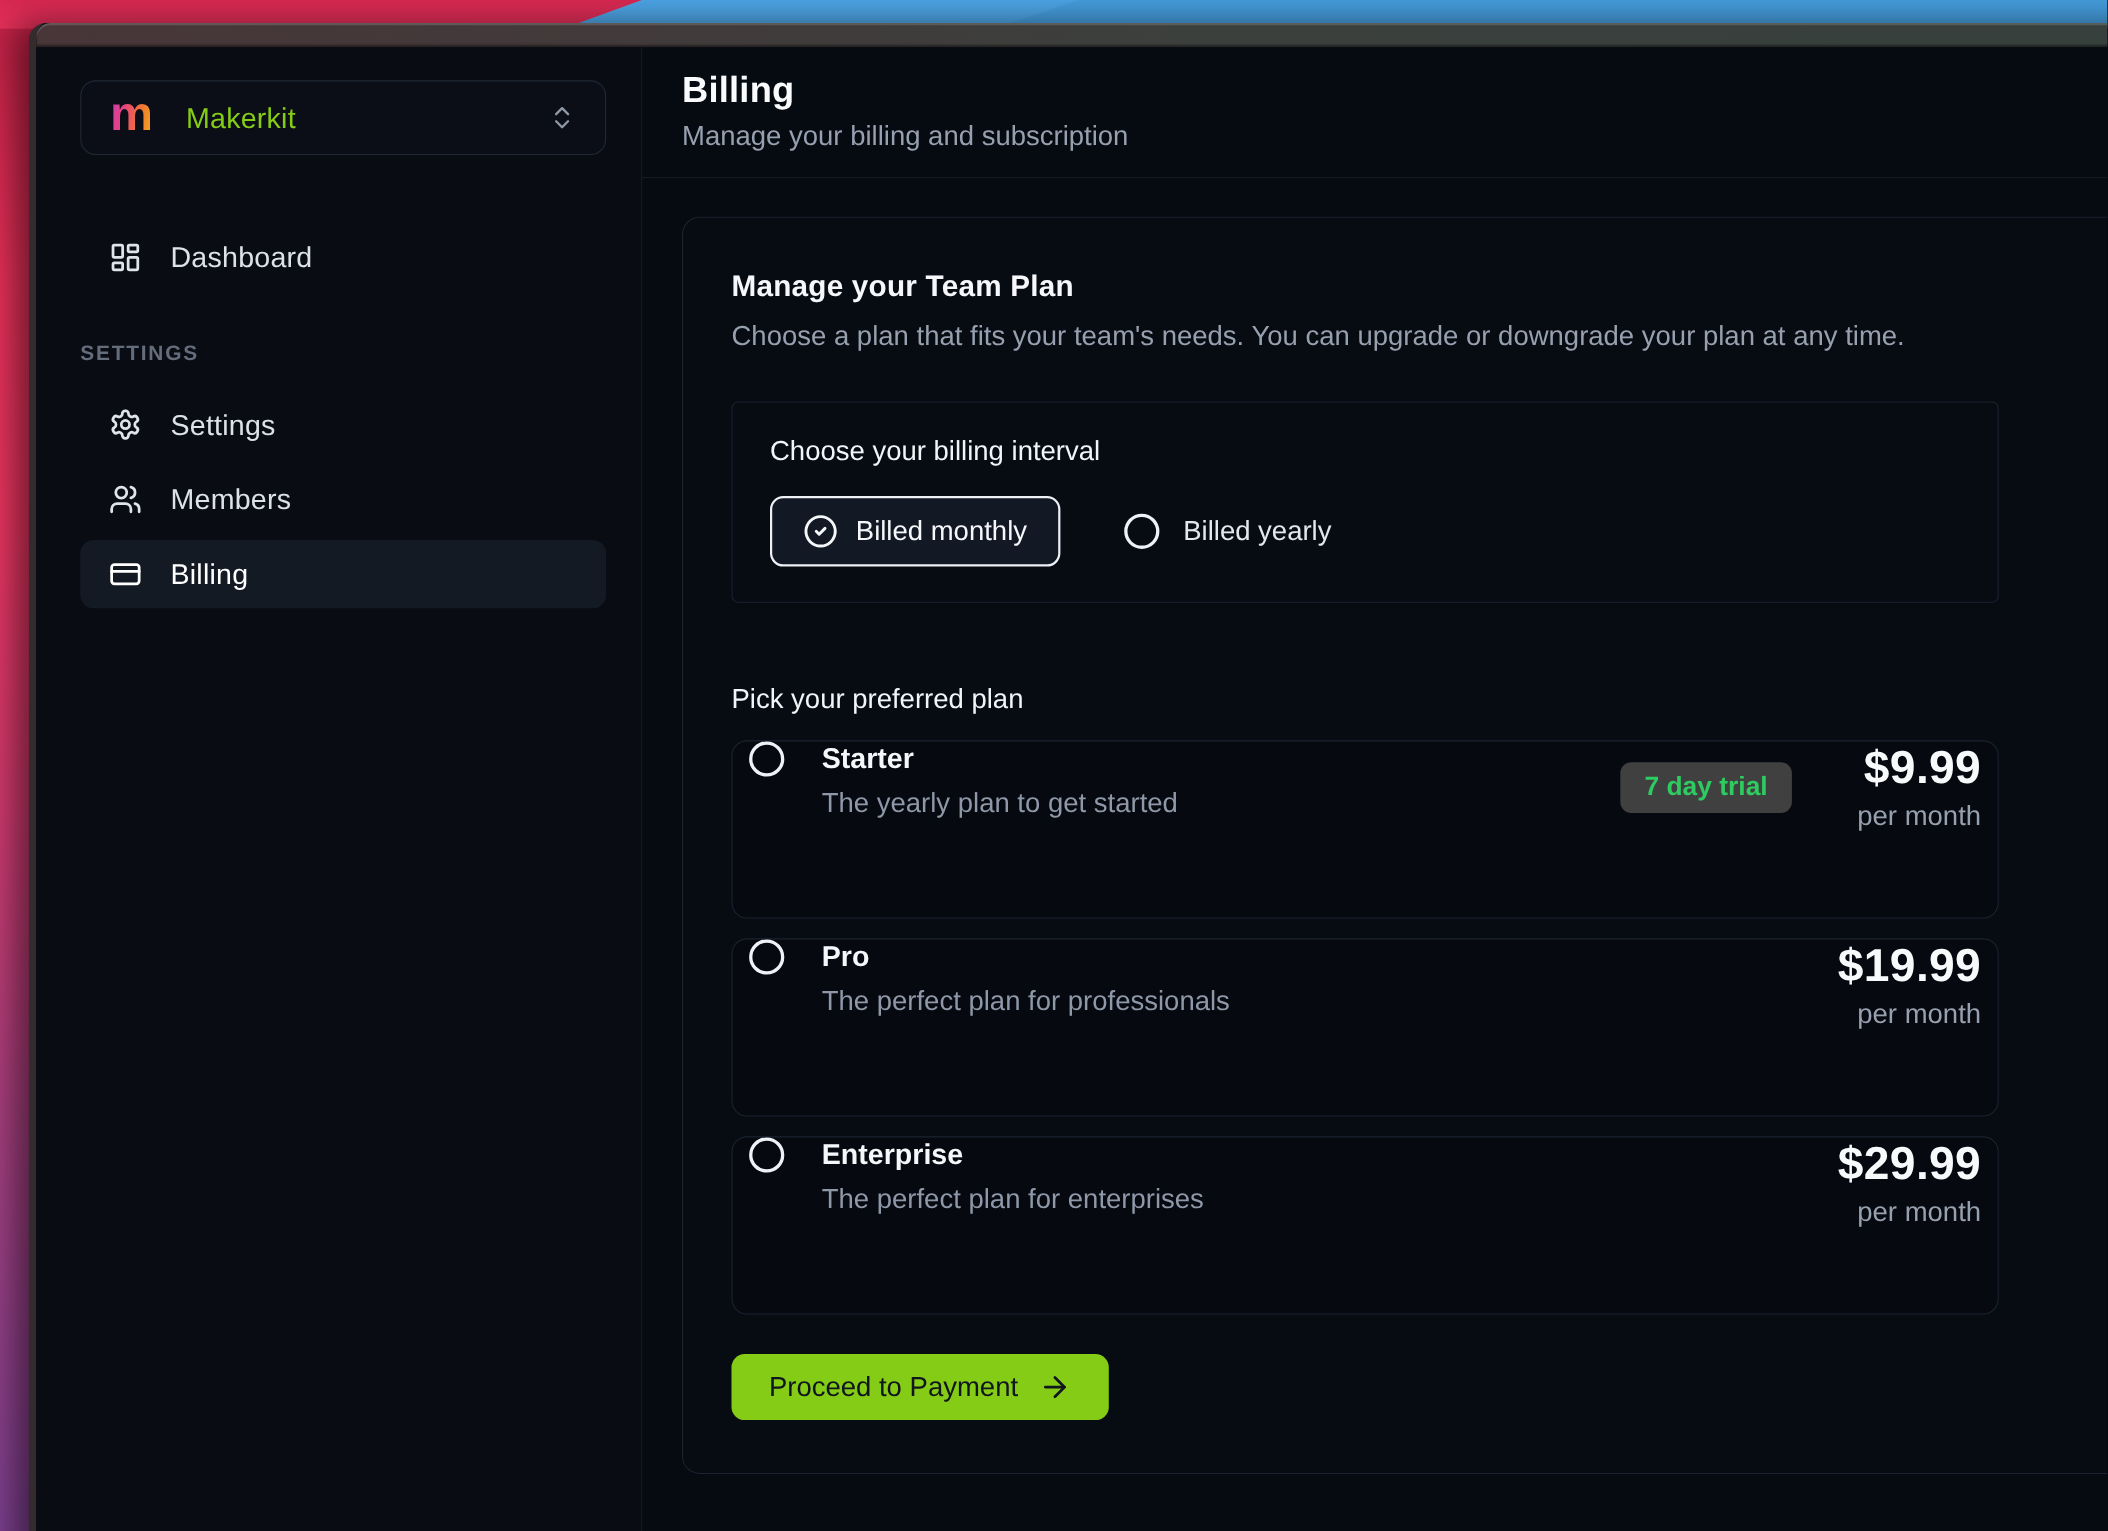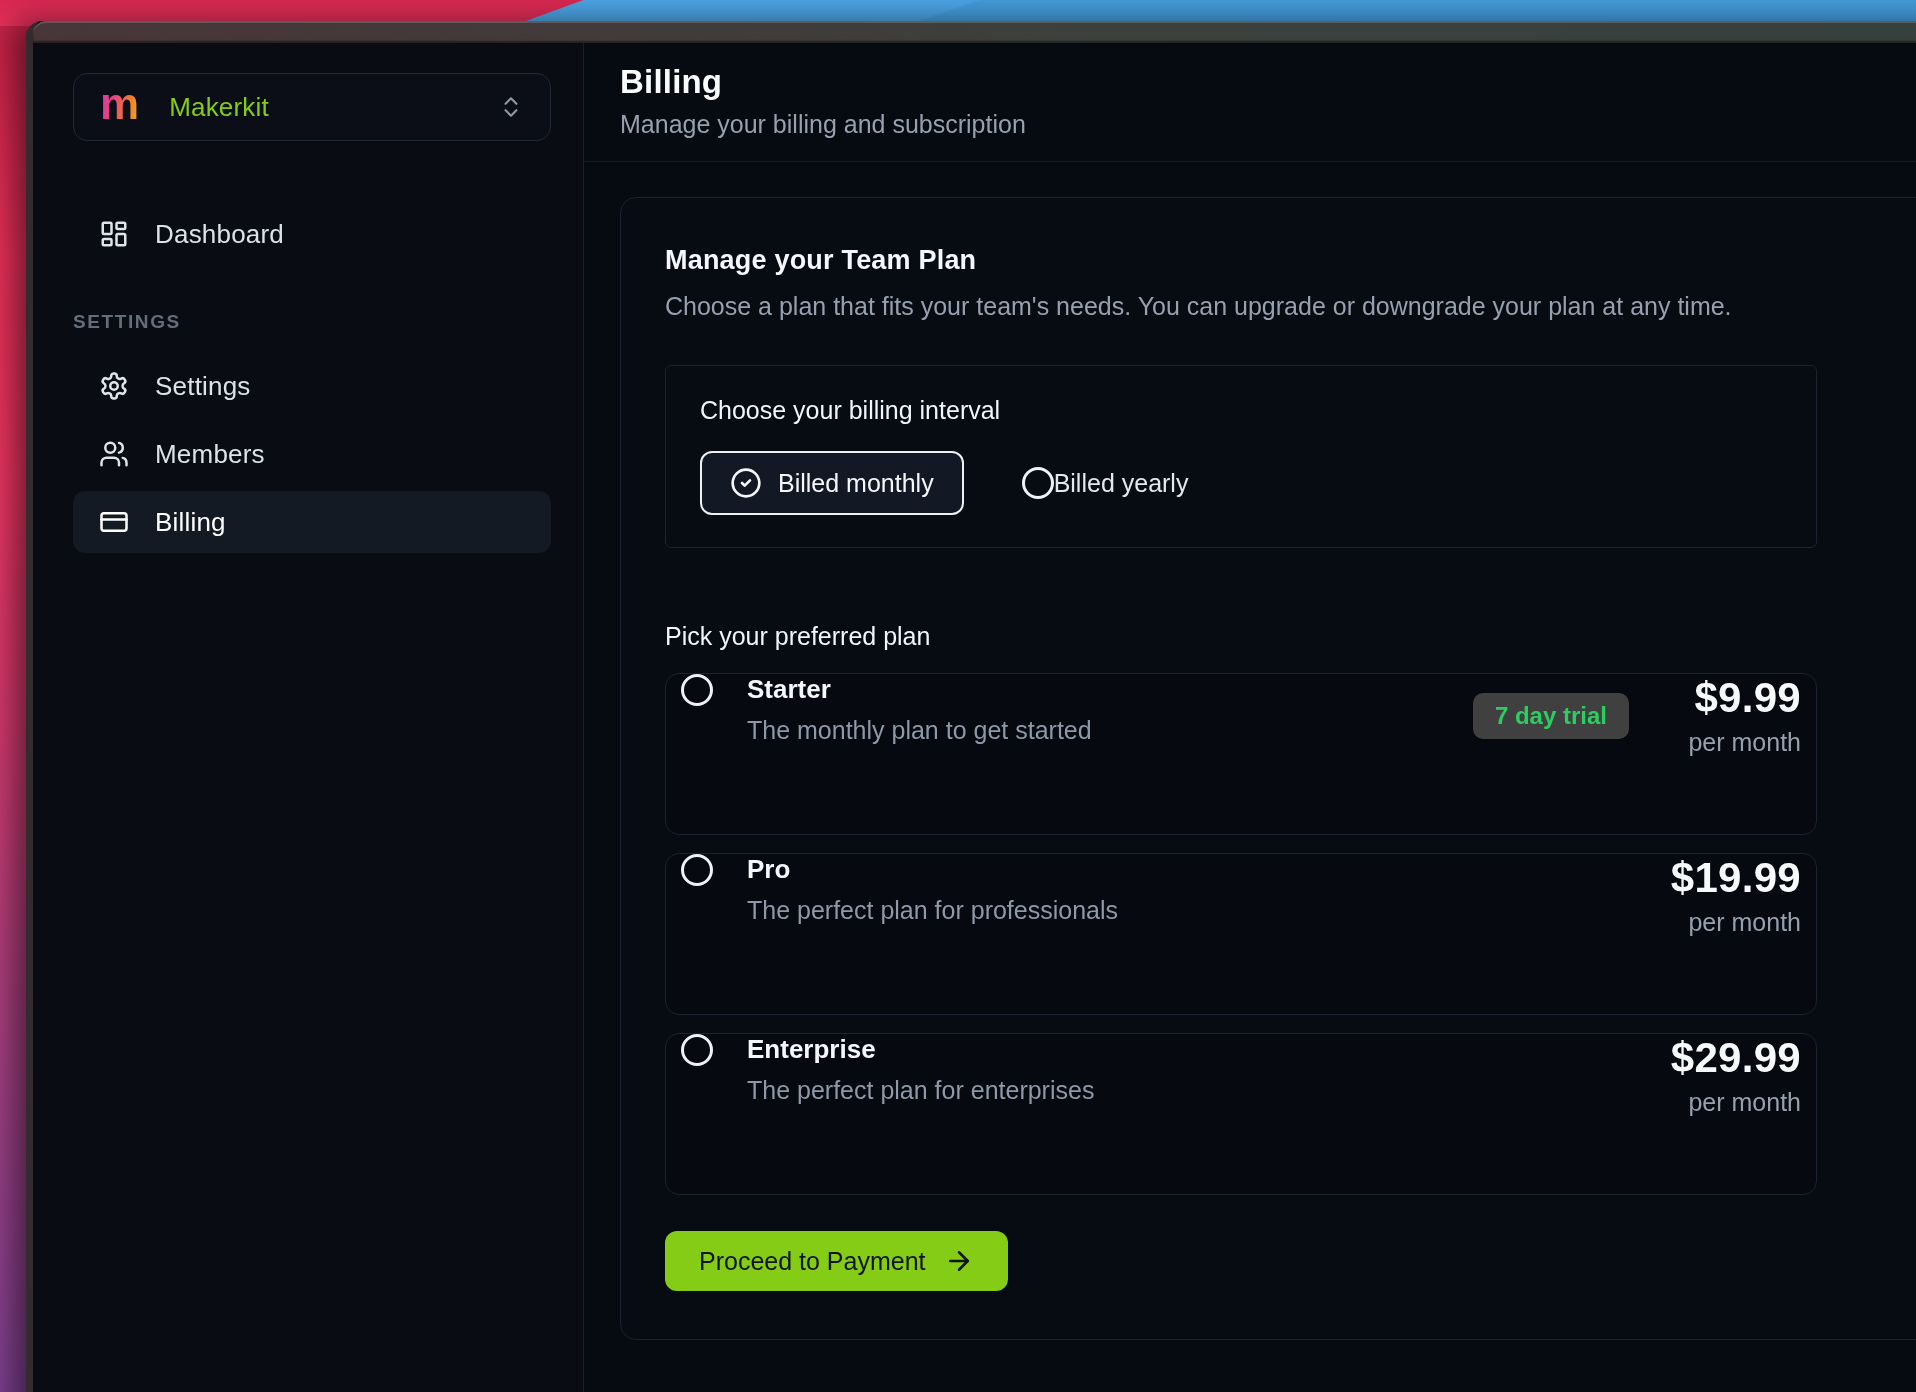--- a/index.html
+++ b/index.html
@@ -58,21 +58,21 @@
     padding:47px 44px 48px 44px; overflow:hidden; }
   .card-title { font-size:27px; font-weight:700; color:#f5f7fa; letter-spacing:.2px; }
   .card-desc { margin-top:16px; font-size:25px; color:#96a0af; white-space:nowrap; }
 
   .interval-box { margin-top:44px; width:1152px; border:1px solid #1b2230; border-radius:6px; padding:30px 34px 32px 34px; }
   .interval-title { font-size:25px; font-weight:500; color:#f2f5f8; }
   .interval-options { display:flex; align-items:center; margin-top:26px; }
   .opt-monthly { display:flex; align-items:center; gap:16px; height:64px; padding:0 28px;
     background:#131924; border:2px solid #edf0f5; border-radius:12px; color:#f5f7fa; cursor:pointer; }
   .opt-monthly .olabel { font-size:25px; font-weight:400; }
-  .opt-yearly { display:flex; align-items:center; margin-left:58px; cursor:pointer; color:#e3e8ef; }
+  .opt-yearly { display:flex; align-items:center; gap:22px; margin-left:58px; cursor:pointer; color:#e3e8ef; }
   .opt-yearly .olabel { font-size:25px; }
   .radio-circle { width:32px; height:32px; border:3px solid #eef2f7; border-radius:50%; flex:0 0 auto; }
 
   .plans-label { margin-top:74px; font-size:25px; font-weight:500; color:#f2f5f8; }
   .plan-row { display:flex; align-items:flex-start; width:1152px; height:162px; margin-top:22px;
     border:1px solid #1c2330; border-radius:14px; padding:0 15px; background:#06090f; cursor:pointer; }
   .plan-row + .plan-row { margin-top:18px; }
   .plan-info { margin-left:34px; }
   .plan-name { font-size:26px; font-weight:700; color:#f5f7fa; }
   .plan-desc { margin-top:11px; font-size:25px; color:#8e98a8; }
@@ -203,21 +203,21 @@
             </div>
           </div>
 
           
           <div class="plans-label">Pick your preferred plan</div>
 
           <div class="plan-row">
             <span class="radio-circle"></span>
             <div class="plan-info">
               <div class="plan-name">Starter</div>
-              <div class="plan-desc">The monthly plan to get started</div>
+              <div class="plan-desc">The yearly plan to get started</div>
             </div>
             <div class="plan-right">
               <span class="trial-badge">7 day trial</span>
               <div class="price-block">
                 <div class="price">$9.99</div>
                 <div class="period">per month</div>
               </div>
             </div>
           </div>
 

